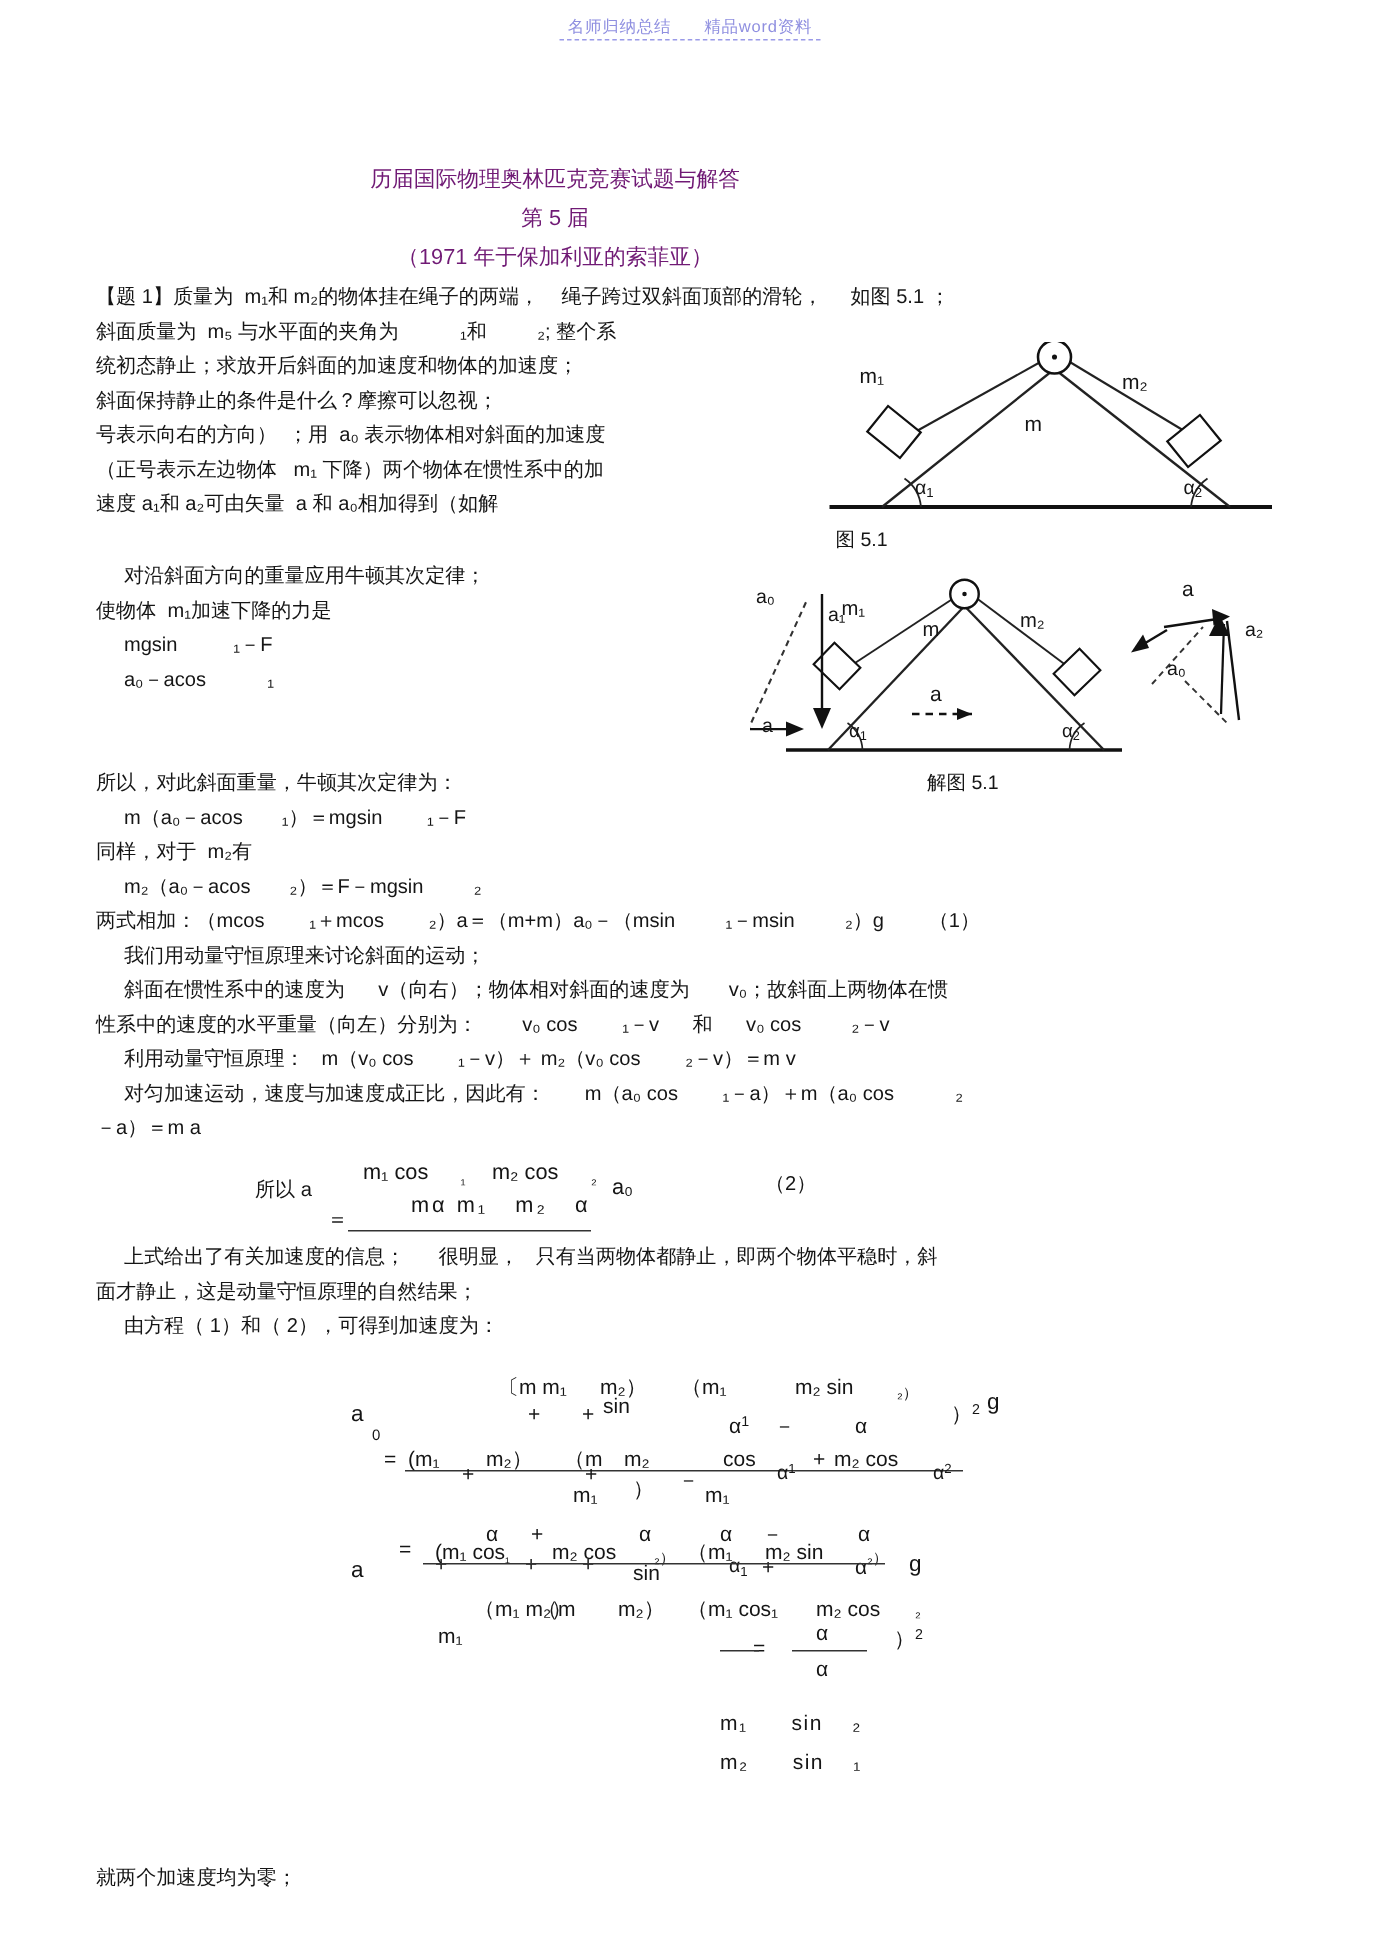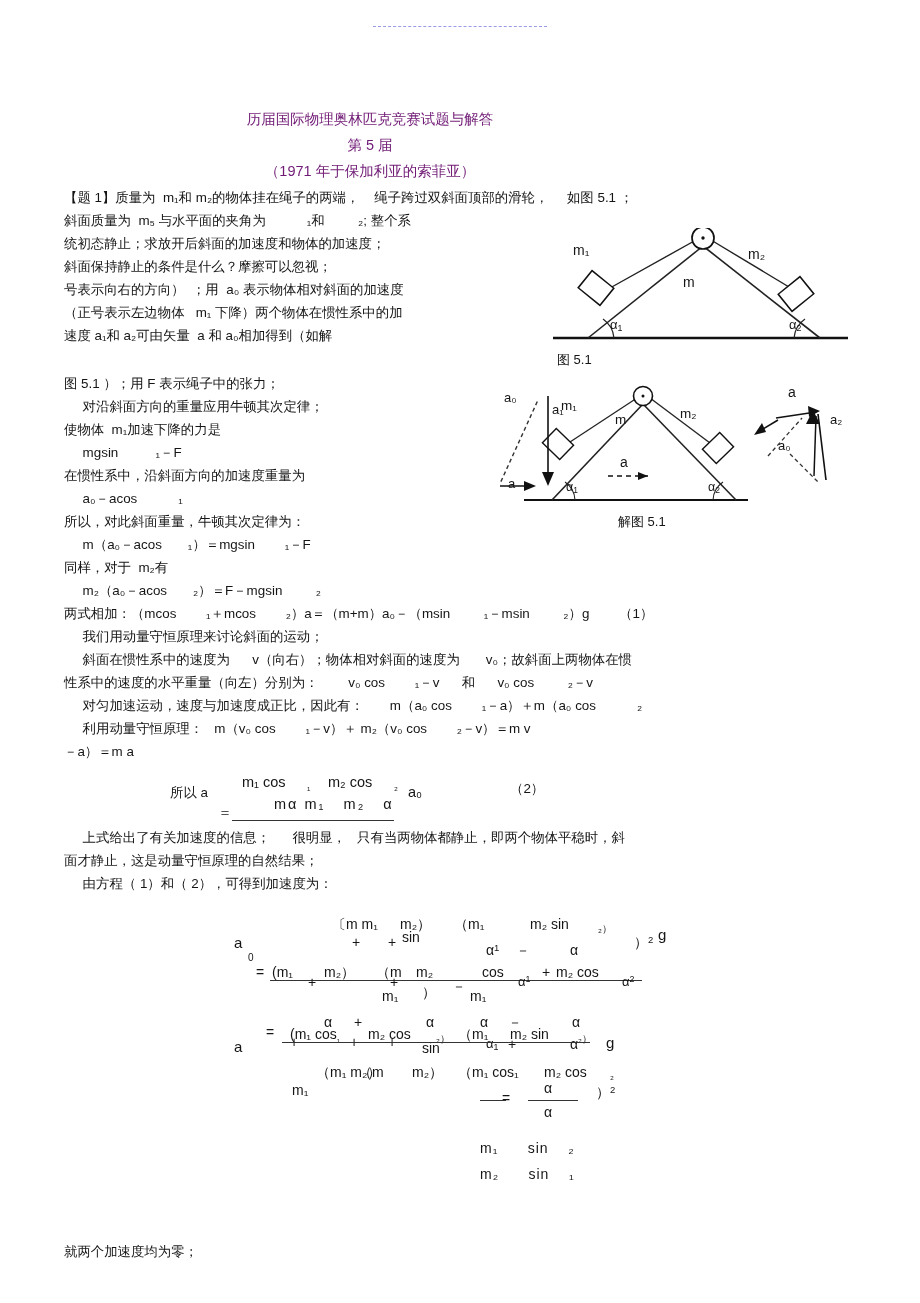--- a/index.html
+++ b/index.html
@@ -60,20 +60,23 @@
        font-family:"Liberation Sans","DejaVu Sans",sans-serif;
        font-size:13.4px;color:#151515;}
   .sm{font-size:10px;}
   .big{font-size:15px;}
 </style>
 </head>
 <body>
 
 <div class="page">
 
+  <div class="watermark">
+    <span>名师归纳总结</span><span class="wm-gap"></span><span>精品word资料</span>
+  </div>
   <div class="wm-rule"></div>
 
   <div class="doc-title">历届国际物理奥林匹克竞赛试题与解答</div>
   <div class="doc-sub">第 5 届</div>
   <div class="doc-sub2">（1971 年于保加利亚的索菲亚）</div>
 
   <div class="blk" style="top:186px;left:64px;width:800px;">
     <div>【题 1】质量为  m₁和 m₂的物体挂在绳子的两端，    绳子跨过双斜面顶部的滑轮，     如图 5.1 ；</div>
   </div>
   <div class="blk" style="top:209px;left:64px;width:470px;">
@@ -172,39 +175,37 @@
     <div class="lbl" style="top:14px;left:4px;font-size:13px;">a₀</div>
     <div class="lbl" style="top:26px;left:52px;font-size:13px;">a₁</div>
     <div class="lbl" style="top:100px;left:8px;font-size:13px;">a</div>
     <div class="lbl" style="top:8px;left:288px;font-size:14px;">a</div>
     <div class="lbl" style="top:36px;left:330px;font-size:13px;">a₂</div>
     <div class="lbl" style="top:62px;left:278px;font-size:13px;">a₀</div>
   </div>
   <div class="figcap" style="top:513px;left:618px;">解图 5.1</div>
 
   <div class="blk" style="top:372px;left:64px;width:440px;">
-    <div>图 5.1 ）；用 F 表示绳子中的张力；</div>
     <div>     对沿斜面方向的重量应用牛顿其次定律；</div>
     <div>使物体  m₁加速下降的力是</div>
     <div>     mgsin          ₁－F</div>
-    <div>在惯性系中，沿斜面方向的加速度重量为</div>
     <div>     a₀－acos           ₁</div>
   </div>
 
   <div class="blk" style="top:510px;left:64px;width:820px;">
     <div>所以，对此斜面重量，牛顿其次定律为：</div>
     <div>     m（a₀－acos       ₁）＝mgsin        ₁－F</div>
     <div>同样，对于  m₂有</div>
     <div>     m₂（a₀－acos       ₂）＝F－mgsin         ₂</div>
     <div>两式相加：（mcos        ₁＋mcos        ₂）a＝（m+m）a₀－（msin         ₁－msin         ₂）g        （1）</div>
     <div>     我们用动量守恒原理来讨论斜面的运动；</div>
     <div>     斜面在惯性系中的速度为      v（向右）；物体相对斜面的速度为       v₀；故斜面上两物体在惯</div>
     <div>性系中的速度的水平重量（向左）分别为：        v₀ cos        ₁－v      和      v₀ cos         ₂－v</div>
+    <div>     利用动量守恒原理：   m（v₀ cos        ₁－v）＋ m₂（v₀ cos        ₂－v）＝m v</div>
     <div>     对匀加速运动，速度与加速度成正比，因此有：       m（a₀ cos        ₁－a）＋m（a₀ cos           ₂</div>
-    <div>     利用动量守恒原理：   m（v₀ cos        ₁－v）＋ m₂（v₀ cos        ₂－v）＝m v</div>
     <div>－a）＝m a</div>
   </div>
 
   <div class="fig" style="top:772px;left:170px;">
     <div class="lbl" style="top:12px;left:0;">所以 a</div>
     <div class="lbl" style="top:2px;left:72px;font-size:14.5px;"><span>m₁ cos</span></div>
     <div class="lbl sm" style="top:9px;left:137px;">₁</div>
     <div class="lbl" style="top:2px;left:158px;font-size:14.5px;"><span>m₂ cos</span></div>
     <div class="lbl sm" style="top:9px;left:224px;">₂</div>
     <div class="lbl" style="top:12px;left:238px;font-size:14.5px;">a₀</div>

